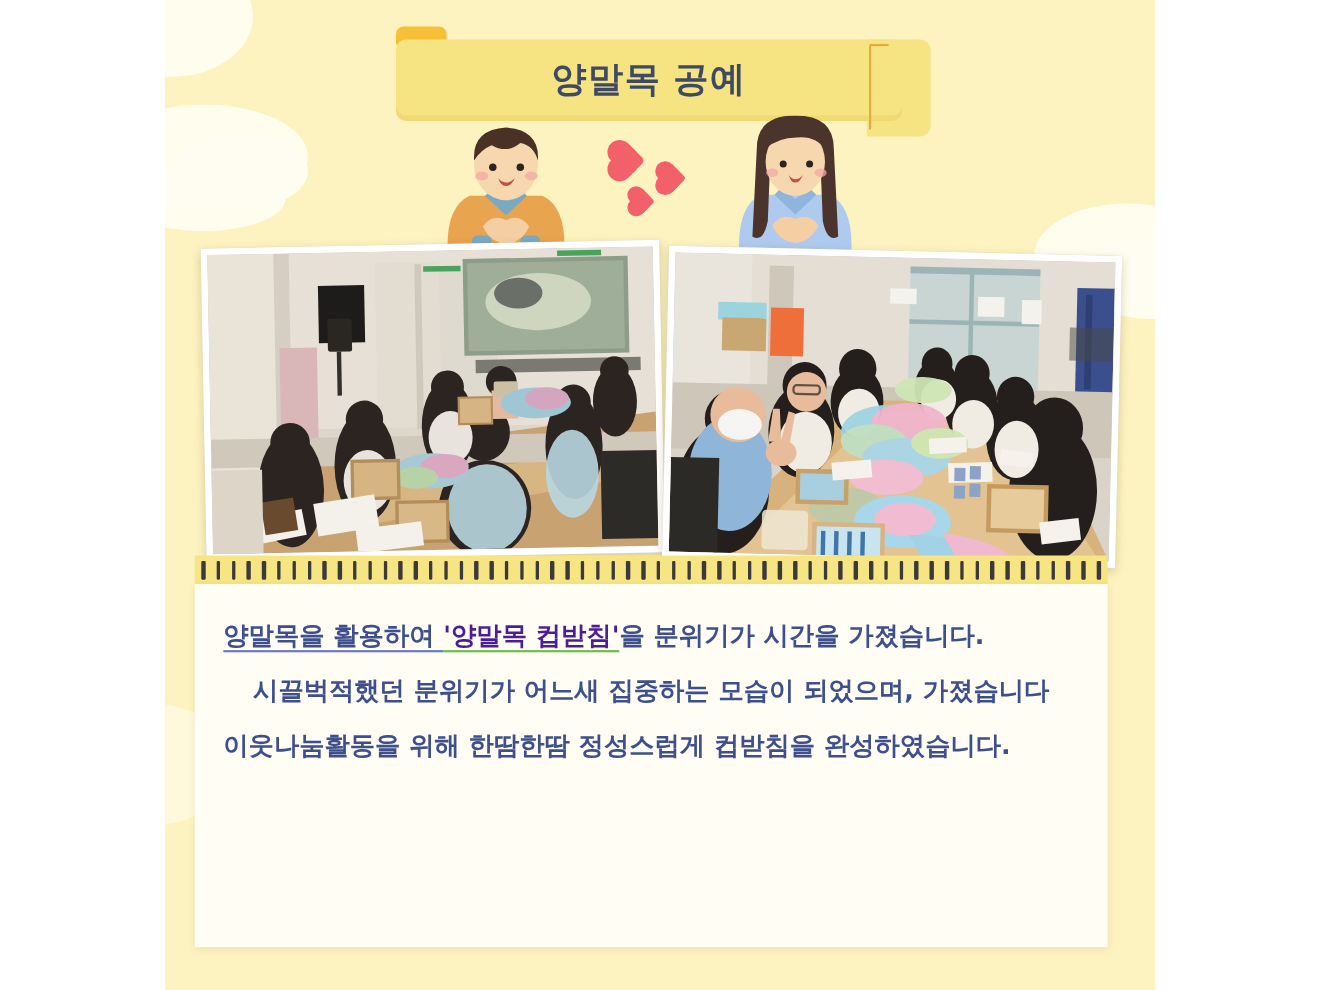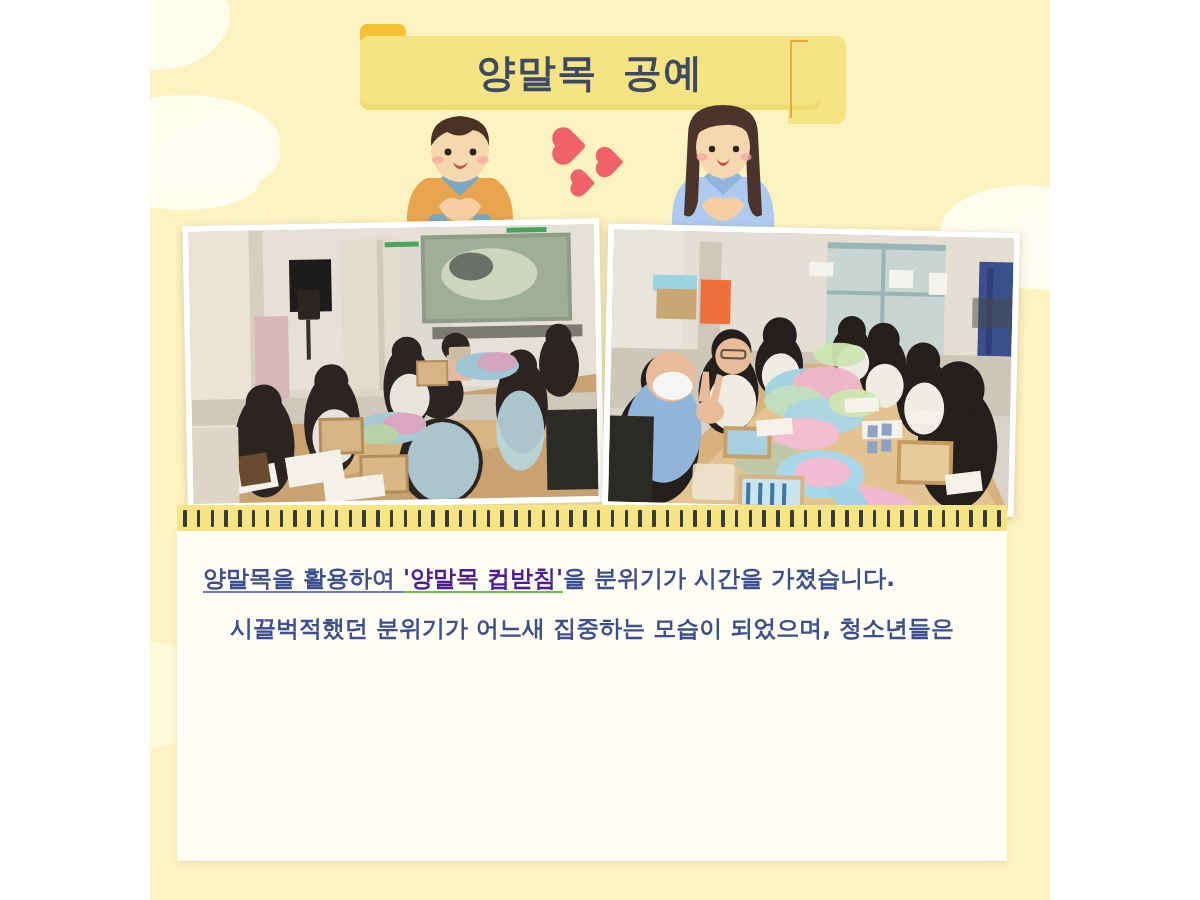--- a/index.html
+++ b/index.html
@@ -27,22 +27,22 @@
   .ribbon-body{position:absolute;left:10px;top:12px;width:460px;height:74px;
       background:#f6e482;border-radius:9px;
       box-shadow:inset 0 -5px 0 rgba(230,200,90,.35);}
   .ribbon-tail{position:absolute;left:438px;top:12px;width:58px;height:88px;
       background:#f6e482;border-radius:0 10px 10px 0;}
   .ribbon-tail-inner{position:absolute;left:440px;top:16px;width:18px;height:78px;
       border-left:2.5px solid #f0a73a;border-top:2.5px solid #f0a73a;
       border-radius:2px 0 0 0;box-sizing:border-box;background:transparent;}
   #title-text{position:absolute;left:10px;top:12px;width:460px;height:74px;
       display:flex;align-items:center;justify-content:center;
-      font-size:39px;font-weight:bold;color:#3e4a63;letter-spacing:1.5px;
-      font-family:Liberation Mono, monospace;}
+      font-size:32px;font-weight:bold;color:#3e4a63;letter-spacing:1.5px;
+      font-family:Liberation Sans, sans-serif;}
 
   
   .figure{position:absolute;}
   #boy{left:245px;top:110px;width:130px;height:120px;}
   #girl{left:508px;top:105px;width:130px;height:125px;}
   .hearts{position:absolute;left:400px;top:135px;width:90px;height:70px;}
   .heart{position:absolute;background:#f2606a;}
   .heart::before,.heart::after{content:"";position:absolute;background:#f2606a;
       border-radius:50% 50% 0 0;}
   .h1{left:10px;top:0px;width:22px;height:22px;transform:rotate(-45deg);border-radius:0 0 4px 0;}
@@ -359,16 +359,17 @@
       <i></i>
       <i></i>
       <i></i>
       <i></i>
       <i></i>
       <i></i>
     </div>
 
   <div id="panel">
       <div class="ln l"><span class="navy u-navy">양말목을 활용하여 </span><span class="green u-green">'양말목 컵받침'</span><span class="navy">을 분위기가 시간을 가졌습니다.</span></div>
-      <div class="ln c"><span class="navy">시끌벅적했던 분위기가 어느새 집중하는 모습이 되었으며, 청소년들은</span></div>
+      <div class="ln c"><span class="navy">시끌벅적했던 분위기가 어느새 집중하는 모습이 되었으며, 가졌습니다</span></div>
+      <div class="ln l"><span class="navy">이웃나눔활동을 위해 한땀한땀 정성스럽게 컵받침을 완성하였습니다.</span></div>
     </div>
 
 </div>
 
 </body></html>

